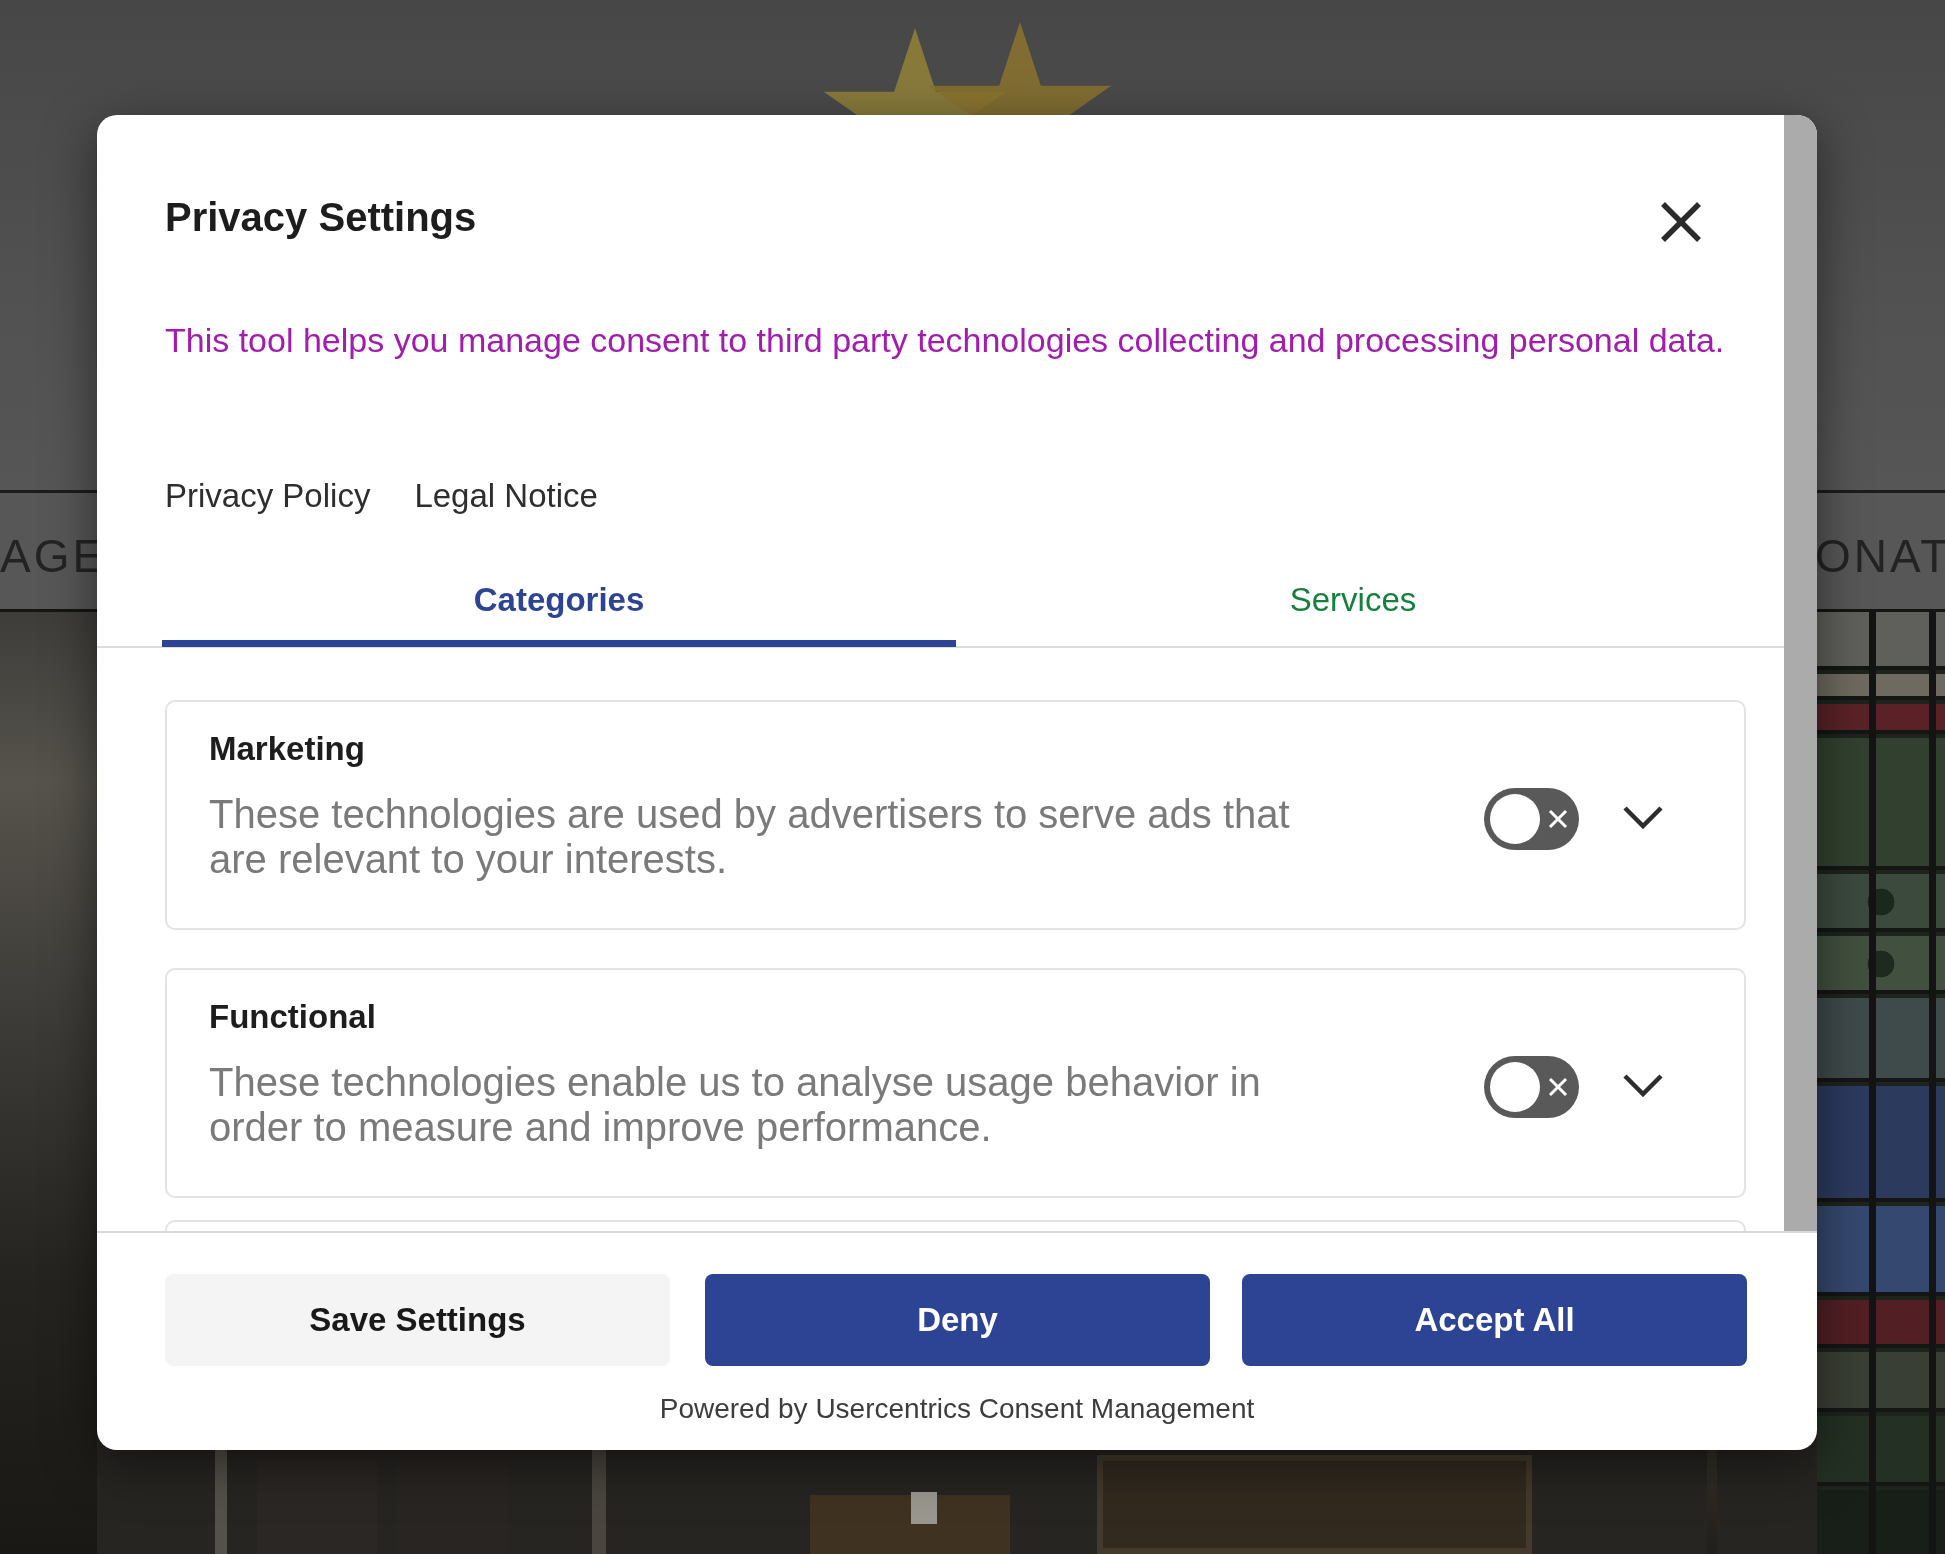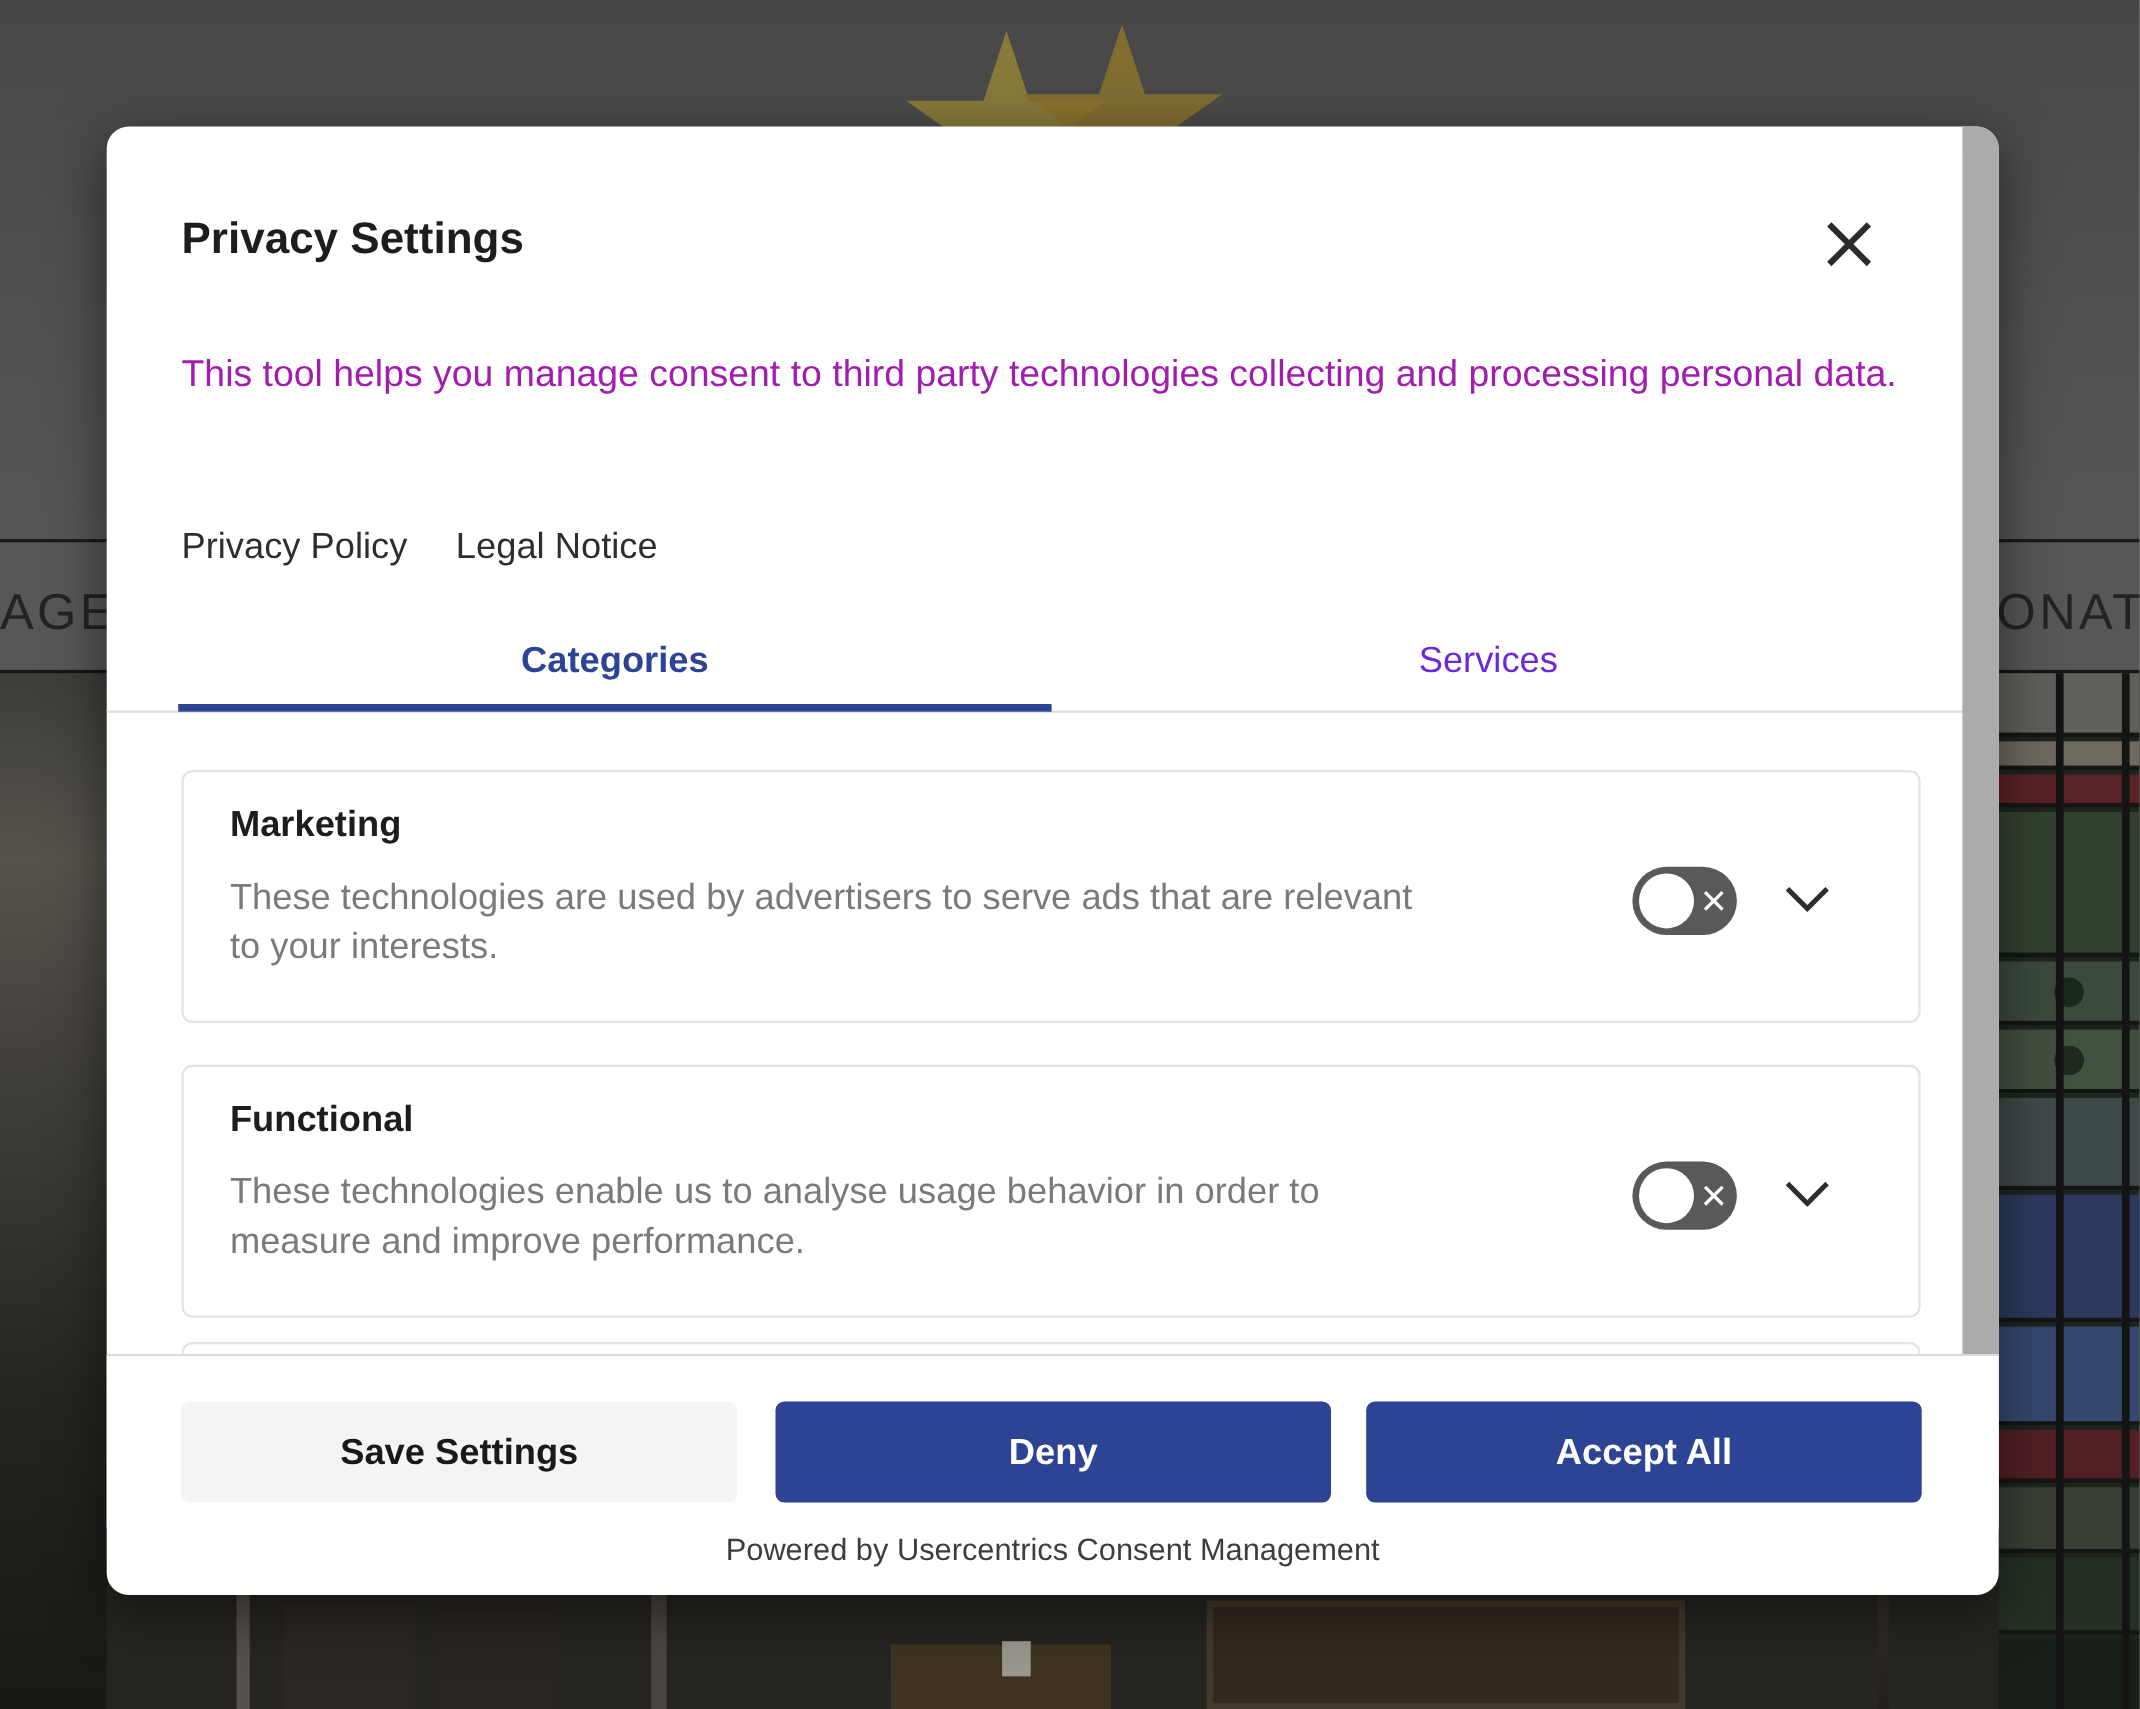--- a/index.html
+++ b/index.html
@@ -33,31 +33,31 @@
 
   
   #modal { left:97px; top:115px; width:1720px; height:1335px; background:#ffffff;
            border-radius:20px; box-shadow:0 14px 50px rgba(0,0,0,.5); }
   .title { left:68px; top:80px; font-size:40px; font-weight:700; color:#1d1d1d; }
   .close-btn { left:1558px; top:82px; width:52px; height:52px; background:none; border:none; cursor:pointer; }
   .desc { left:68px; top:200px; width:1600px; font-size:34px; line-height:51px; color:#a21caf; }
   .links { left:68px; top:362px; display:flex; gap:44px; }
   .links a { font-size:33px; color:#2e2e2e; text-decoration:none; }
   .tabs { left:65px; top:452px; width:1588px; height:78px; display:flex; }
-  .tab { width:794px; text-align:center; font-size:33px; color:#6d28d9; padding-top:14px; cursor:pointer; }
+  .tab { width:794px; text-align:center; font-size:33px; color:#15803d; padding-top:14px; cursor:pointer; }
   .tab.active { color:#2d4394; font-weight:700; }
   .tab-underline { left:65px; top:525px; width:794px; height:7px; background:#2d4394; }
   .tab-line { left:0; top:531px; width:1720px; height:2px; background:#dcdcdc; }
 
   .card { left:68px; width:1581px; height:230px; background:#fff;
           border:2px solid #e3e3e3; border-radius:10px;padding-left:47px; }
   .card.c1 { top:585px; } .card.c2 { top:853px; }
   .card.partial { top:1105px; height:14px; border-bottom:none; border-radius:10px 10px 0 0; }
   .cat-name { position:absolute; left:42px; top:28px; font-size:33px; font-weight:700; color:#1d1d1d; }
-  .cat-desc { position:absolute; left:42px; top:90px; width:1100px; font-size:33px; line-height:45px; color:#7a7a7a; }
+  .cat-desc { position:absolute; left:42px; top:90px; width:1100px; font-size:40px; line-height:45px; color:#7a7a7a; }
   .toggle { position:absolute; left:1317px; top:86px; width:95px; height:62px; border-radius:31px;
             background:#595959; border:none; cursor:pointer; }
   .knob { position:absolute; left:6px; top:6px; width:50px; height:50px; border-radius:50%; background:#ffffff; }
   .tog-x { position:absolute; left:62px; top:19px; }
   .chev-btn { position:absolute; left:1450px; top:90px; width:52px; height:52px; background:none; border:none; cursor:pointer; }
 
   .scrollbar { left:1687px; top:0; width:33px; height:1116px; background:#ababab;
                border-radius:0 20px 0 0; }
 
   .footer { left:0; top:1116px; width:1720px; height:176px; background:#fff;

